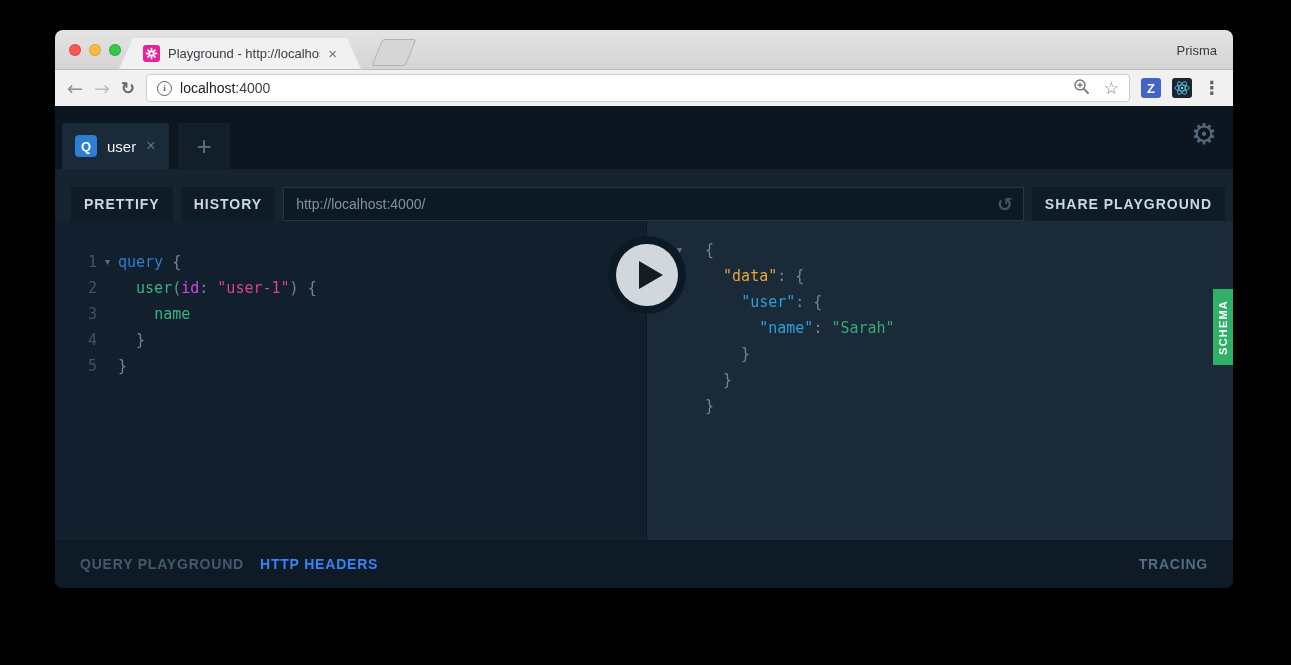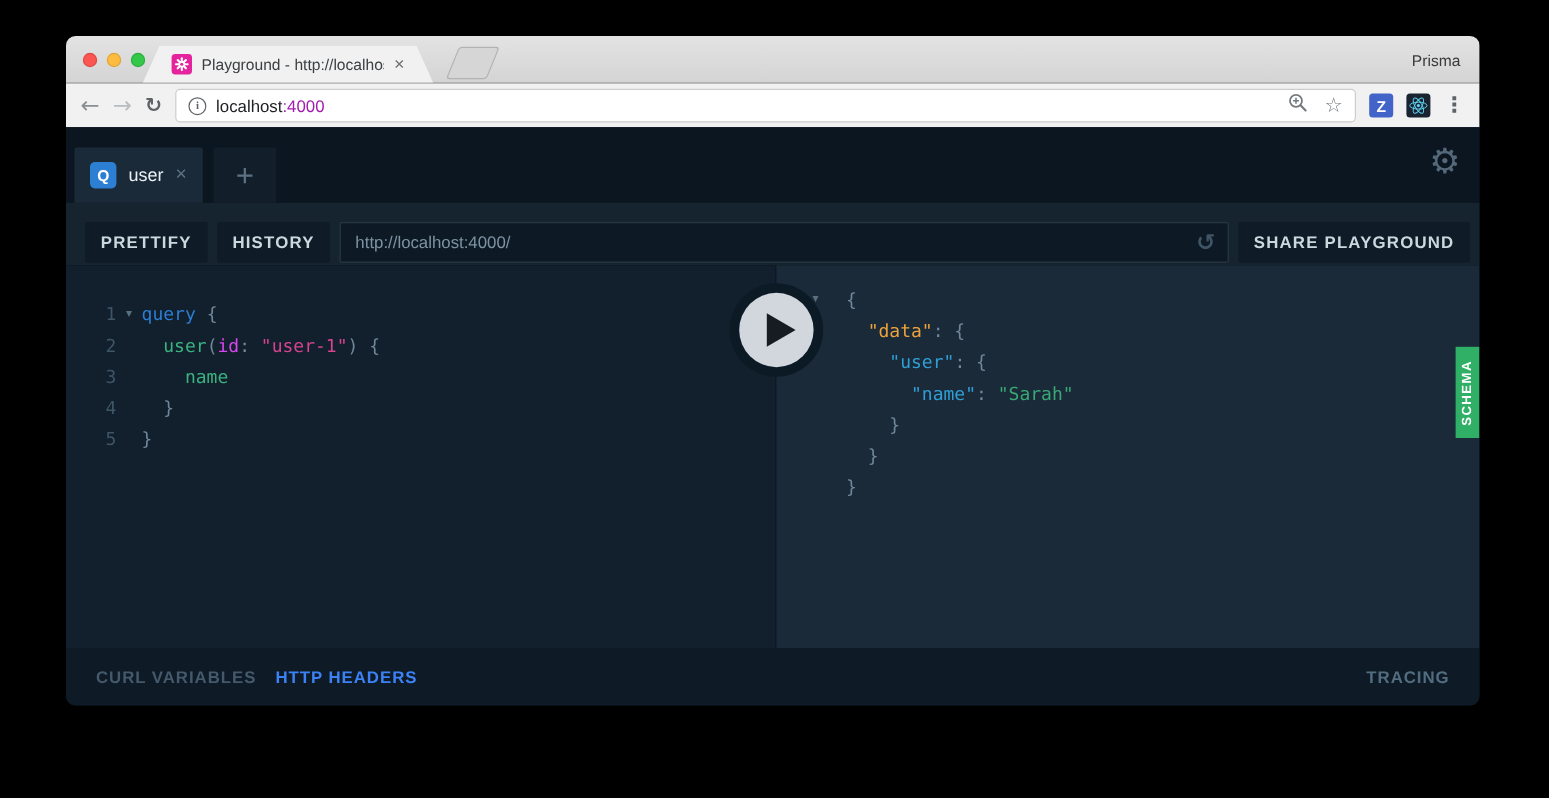--- a/index.html
+++ b/index.html
@@ -20,38 +20,38 @@
   .profile{position:absolute;right:16px;top:0;height:40px;display:flex;align-items:center;font-size:13px;color:#3a3a3a;}
 
   .addressbar{height:36px;background:#f1f1f1;display:flex;align-items:center;padding:0 12px;gap:11px;box-sizing:border-box;}
   .navico{font-size:19px;line-height:1;font-family:"DejaVu Sans",sans-serif;}
   .back{color:#8a8f93;}
   .fwd{color:#b9bdc0;}
   .reload{color:#5f6368;font-weight:bold;font-size:17px;}
   .omnibox{flex:1;height:26px;background:#fff;border:1px solid #cdcdcd;border-radius:4px;display:flex;align-items:center;padding:0 10px;gap:8px;}
   .info-ico{width:13px;height:13px;border:1.5px solid #5f6368;border-radius:50%;color:#5f6368;font-size:9px;font-weight:bold;display:flex;align-items:center;justify-content:center;font-family:"Liberation Serif",serif;flex:0 0 auto;}
   .url{font-size:14px;color:#202124;white-space:nowrap;}
-  .url .port{color:#a21caf;}
+  .url .port{color:#404040;}
   .omni-right{margin-left:auto;display:flex;align-items:center;gap:14px;}
   .star{color:#757a7e;font-size:17px;line-height:1;font-family:"DejaVu Sans",sans-serif;}
   .ext-z{width:20px;height:20px;border-radius:3px;background:#4263c7;color:#fff;font-size:13px;font-weight:bold;display:flex;align-items:center;justify-content:center;}
   .ext-react{width:20px;height:20px;border-radius:3px;background:#1a2330;display:flex;align-items:center;justify-content:center;}
   .menu-dots{color:#5f6368;font-size:18px;font-weight:bold;line-height:1;font-family:"DejaVu Sans",sans-serif;}
 
   
   .playground{position:relative;height:482px;background:#0b1620;display:flex;flex-direction:column;}
   .pg-tabs{position:relative;height:63px;flex:0 0 auto;}
   .pg-tab{position:absolute;left:7px;bottom:0;height:46px;background:#1b2a38;display:flex;align-items:center;padding:0 13px;gap:10px;border-radius:2px 2px 0 0;}
   .qbadge{width:22px;height:22px;border-radius:4px;background:#2d7fd4;color:#fff;font-size:13px;font-weight:bold;display:flex;align-items:center;justify-content:center;}
   .pg-tab-label{color:#eaf1f5;font-size:15px;}
   .pg-tab-close{color:#5f7687;font-size:16px;line-height:1;}
   .pg-newtab{position:absolute;left:123px;bottom:0;width:52px;height:46px;background:#121f2b;color:#5c7283;font-size:26px;display:flex;align-items:center;justify-content:center;font-weight:300;}
   .settings{position:absolute;right:16px;top:14px;color:#54687a;font-size:29px;line-height:1;font-family:"DejaVu Sans",sans-serif;}
 
-  .pg-toolbar{height:52px;flex:0 0 auto;background:#16242f;display:flex;align-items:flex-start;padding:16px 8px;box-sizing:border-box;}
+  .pg-toolbar{height:52px;flex:0 0 auto;background:#16242f;display:flex;align-items:flex-end;padding:0 8px;box-sizing:border-box;}
   .pg-btn{background:#0f1c28;color:#ccd7de;font-size:14px;font-weight:600;letter-spacing:1px;padding:0 13px;height:34px;display:flex;align-items:center;border-radius:2px;margin-left:8px;white-space:nowrap;}
   .endpoint{flex:1;height:34px;margin-left:8px;background:#0d1a25;border:1px solid rgba(110,140,160,.25);border-radius:2px;display:flex;align-items:center;padding:0 12px;box-sizing:border-box;position:relative;}
   .endpoint-text{color:#7e93a2;font-size:14px;}
   .endpoint-reload{position:absolute;right:10px;color:#3f5465;font-size:19px;font-weight:bold;font-family:"DejaVu Sans",sans-serif;}
 
   .pg-main{position:relative;flex:1;display:flex;overflow:hidden;}
   .editor-pane{width:592px;background:#121f2c;box-sizing:border-box;padding-top:28px;border-right:1px solid #0c1723;}
   .result-pane{flex:1;background:#1a2a39;box-sizing:border-box;padding-top:16px;}
   .code-line{display:flex;height:26px;line-height:26px;font-family:"DejaVu Sans Mono","Liberation Mono",monospace;font-size:15px;white-space:pre;}
   .gutter{width:42px;text-align:right;color:#3d5567;flex:0 0 auto;}
@@ -189,18 +189,18 @@
           <div class="play-tri"></div>
         </div>
       </div>
 
       <div class="schema-tab">
         <span>SCHEMA</span>
       </div>
     </div>
 
     <div class="pg-footer">
-      <span class="foot-dim">CURL VARIABLES</span>
+      <span class="foot-dim">QUERY PLAYGROUND</span>
       <span class="foot-active">HTTP HEADERS</span>
       <span class="foot-right">TRACING</span>
     </div>
   </div>
 </div>
 
 </body></html>

